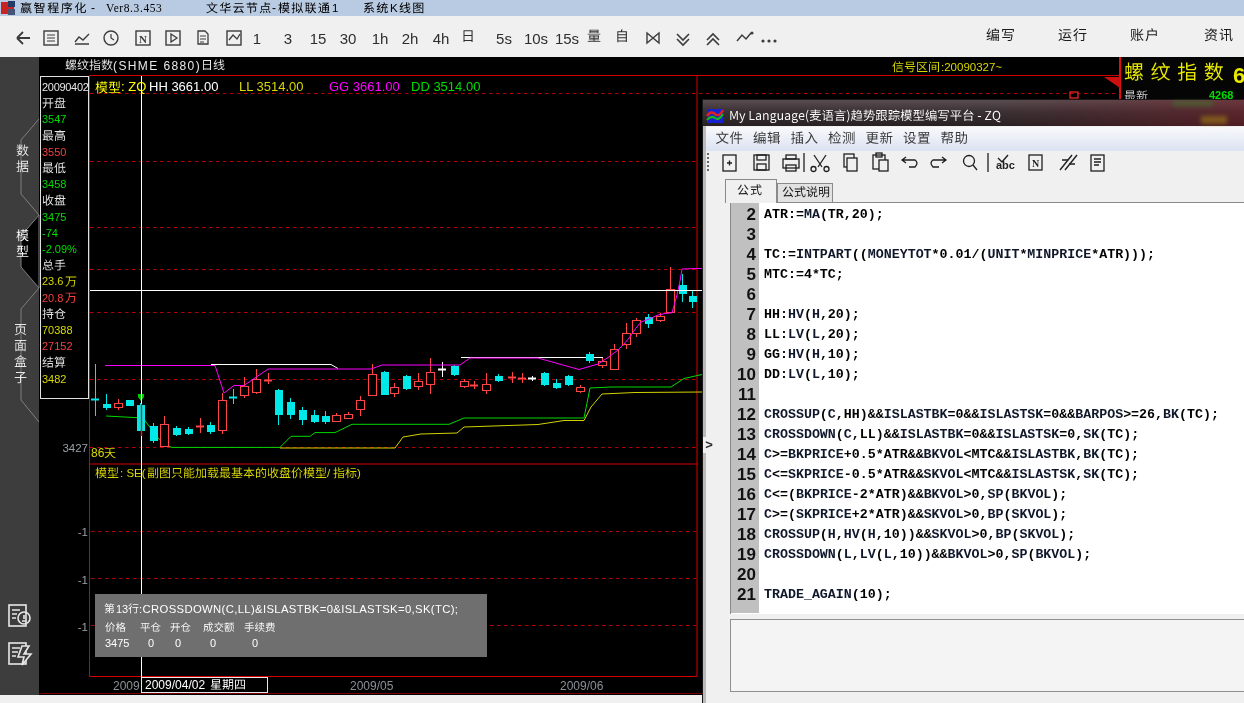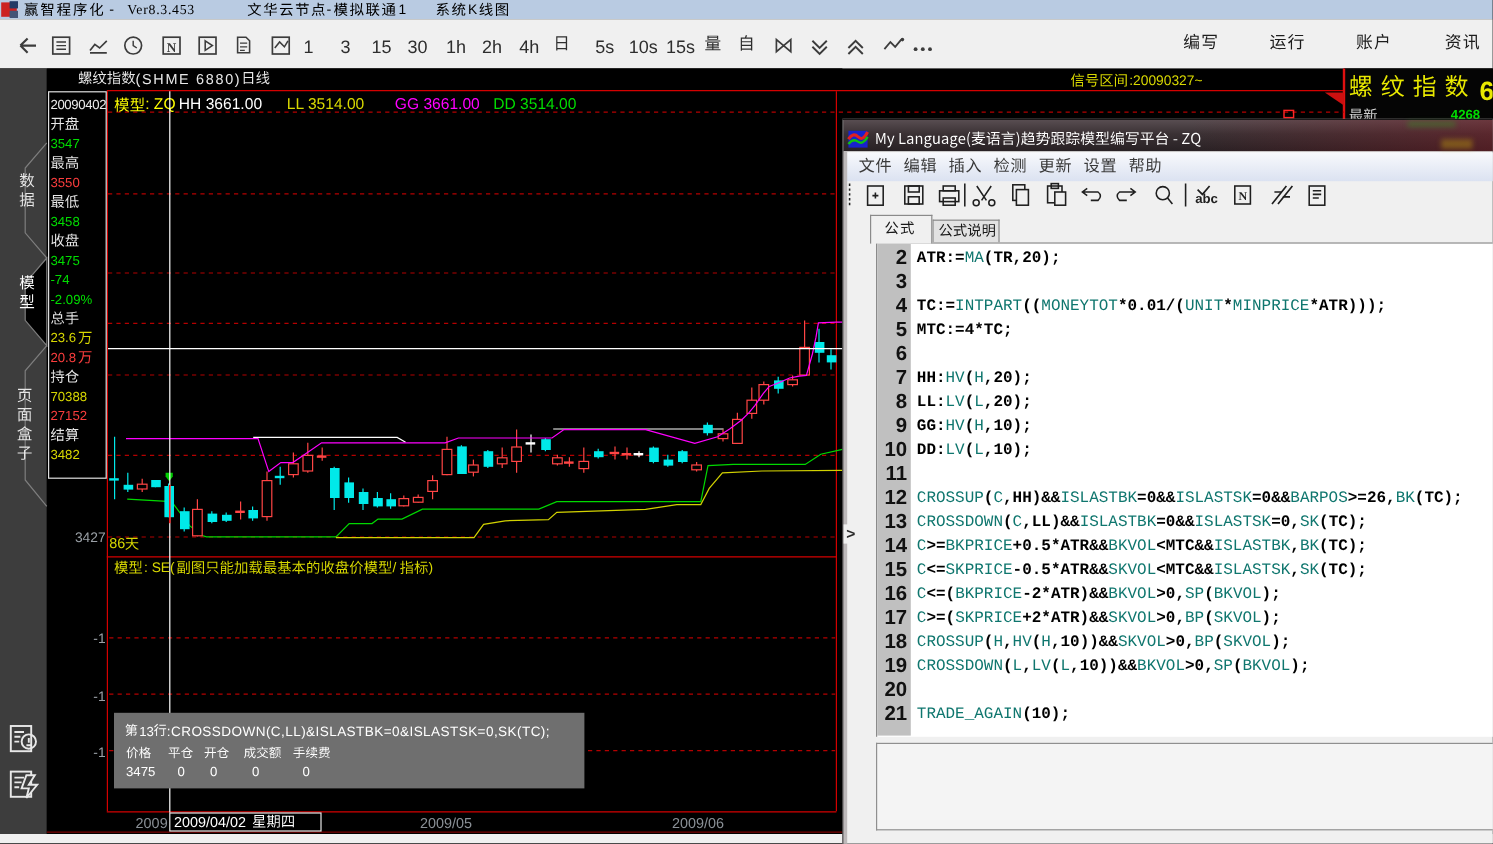--- a/index.html
+++ b/index.html
@@ -1,16 +1,16 @@
 <!DOCTYPE html>
 <html><head><meta charset="utf-8"><style>
 *{margin:0;padding:0;box-sizing:border-box}
 body{width:1244px;height:703px;overflow:hidden;background:#000;font-family:"Liberation Sans",sans-serif;position:relative}
 .abs{position:absolute}
-.k{color:#0f766e;font-weight:normal}
+.k{color:#0f172a;font-weight:bold}
 #code{font-family:"Liberation Mono",monospace;font-weight:bold;font-size:13.3px;letter-spacing:0;color:#000;line-height:20px;white-space:pre}
 #gut{font-family:"Liberation Sans",sans-serif;font-weight:bold;font-size:17px;color:#111;line-height:20px;text-align:right}
 </style></head><body>
 <div class="abs" style="left:0;top:0;width:1244px;height:16px;background:#b9cbe2"></div>
 <div class="abs" style="left:0;top:16px;width:1244px;height:41px;background:#f0f0f0"></div>
 <div class="abs" style="left:0;top:57px;width:39px;height:638px;background:#3d3d3d"></div>
 <div class="abs" style="left:39px;top:57px;width:663px;height:638px;background:#000"></div>
 <div class="abs" style="left:1120px;top:57px;width:124px;height:43px;background:#050505"></div>
 <div class="abs" style="left:0;top:695px;width:1244px;height:8px;background:#f0f0f0"></div>
 <svg class="abs" style="left:0;top:0" width="1244" height="703">

